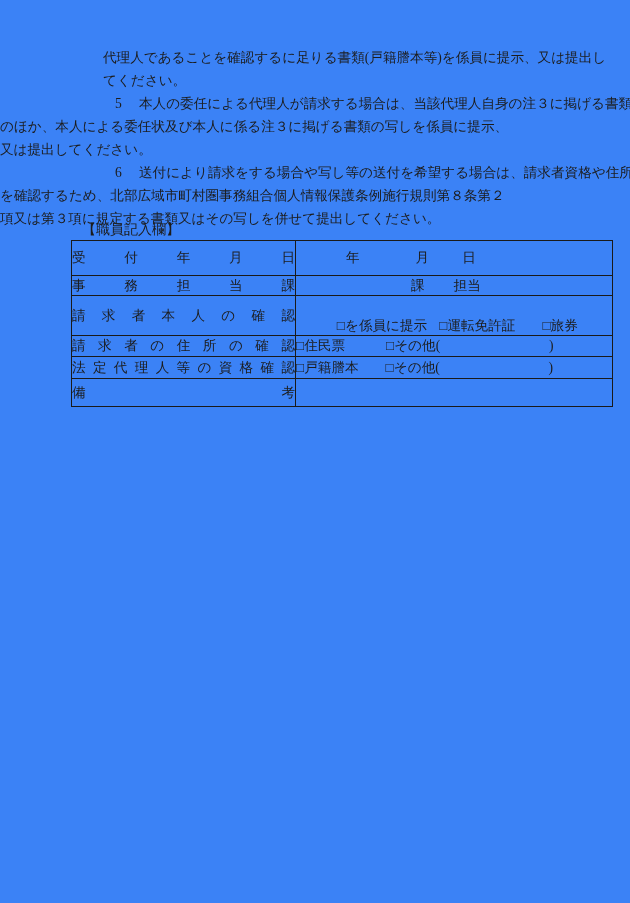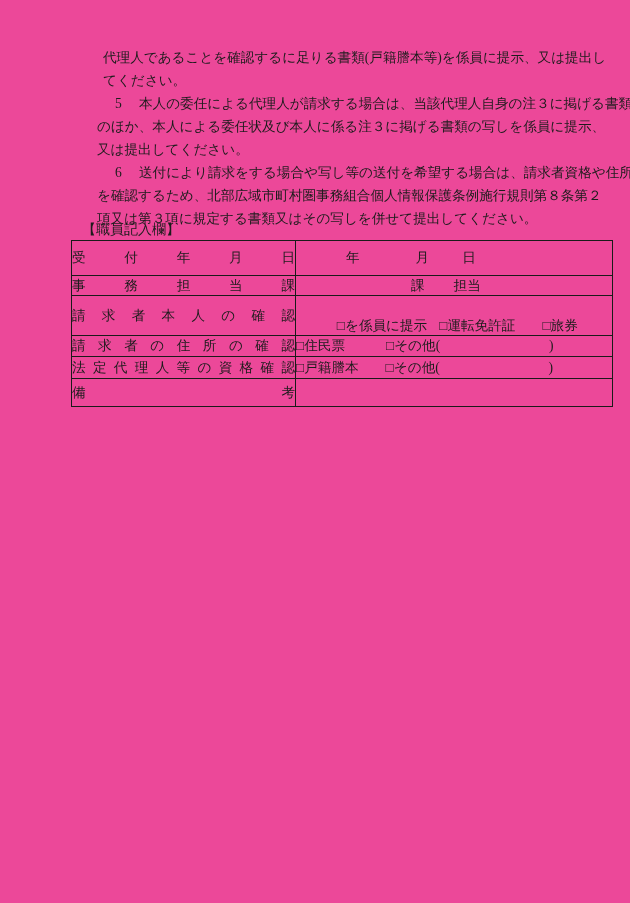--- a/index.html
+++ b/index.html
@@ -1,42 +1,42 @@
 <!DOCTYPE html>
 <html lang="ja"><head>
 <meta charset="utf-8">
 <style>
   html,body { margin:0; padding:0; background:#e8e8e8; }
   .page {
     position: relative;
     width: 630px;
     height: 903px;
     margin: 0 auto;
-    background: #ec4899;
+    background: #3b82f6;
     font-family: "Liberation Serif", "DejaVu Serif", serif;
     color: #1c1c1c;
     overflow: hidden;
     font-kerning: none;
   }
   
   .doc-text {
     position: absolute;
     top: 46px;
     left: 0;
     width: 630px;
     font-size: 13.6px;
   }
   .line {
     height: 23px;
     line-height: 23px;
     white-space: pre;
   }
   .ind-a { padding-left: 103px; }   
   .ind-first { padding-left: 115px; } 
-  .ind-b { padding-left: 97px; }     
+  .ind-b { }     
   .num { display: inline-block; width: 24px; }
   
   .section-title {
     position: absolute;
     top: 220px;
     left: 82px;
     height: 19px;
     line-height: 19px;
     font-size: 14px;
   }

